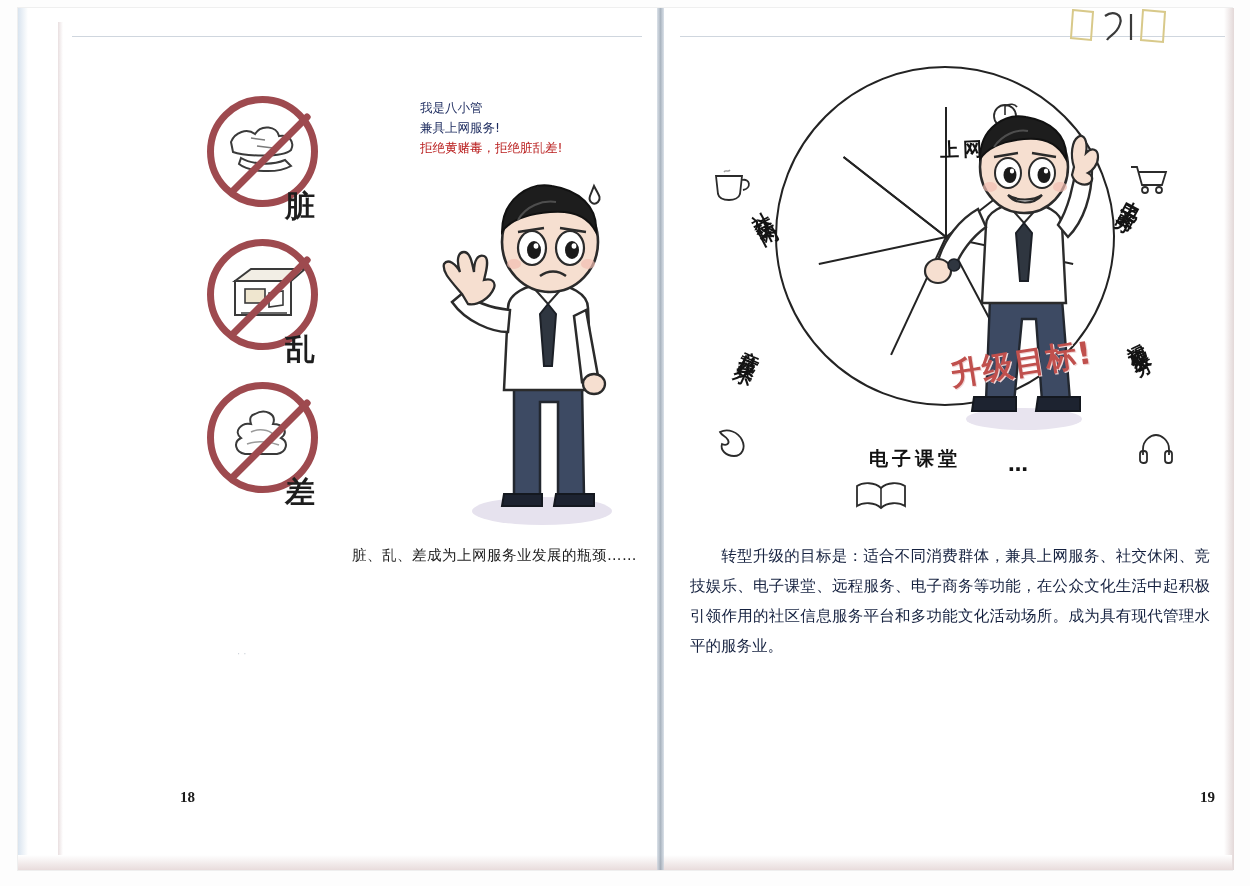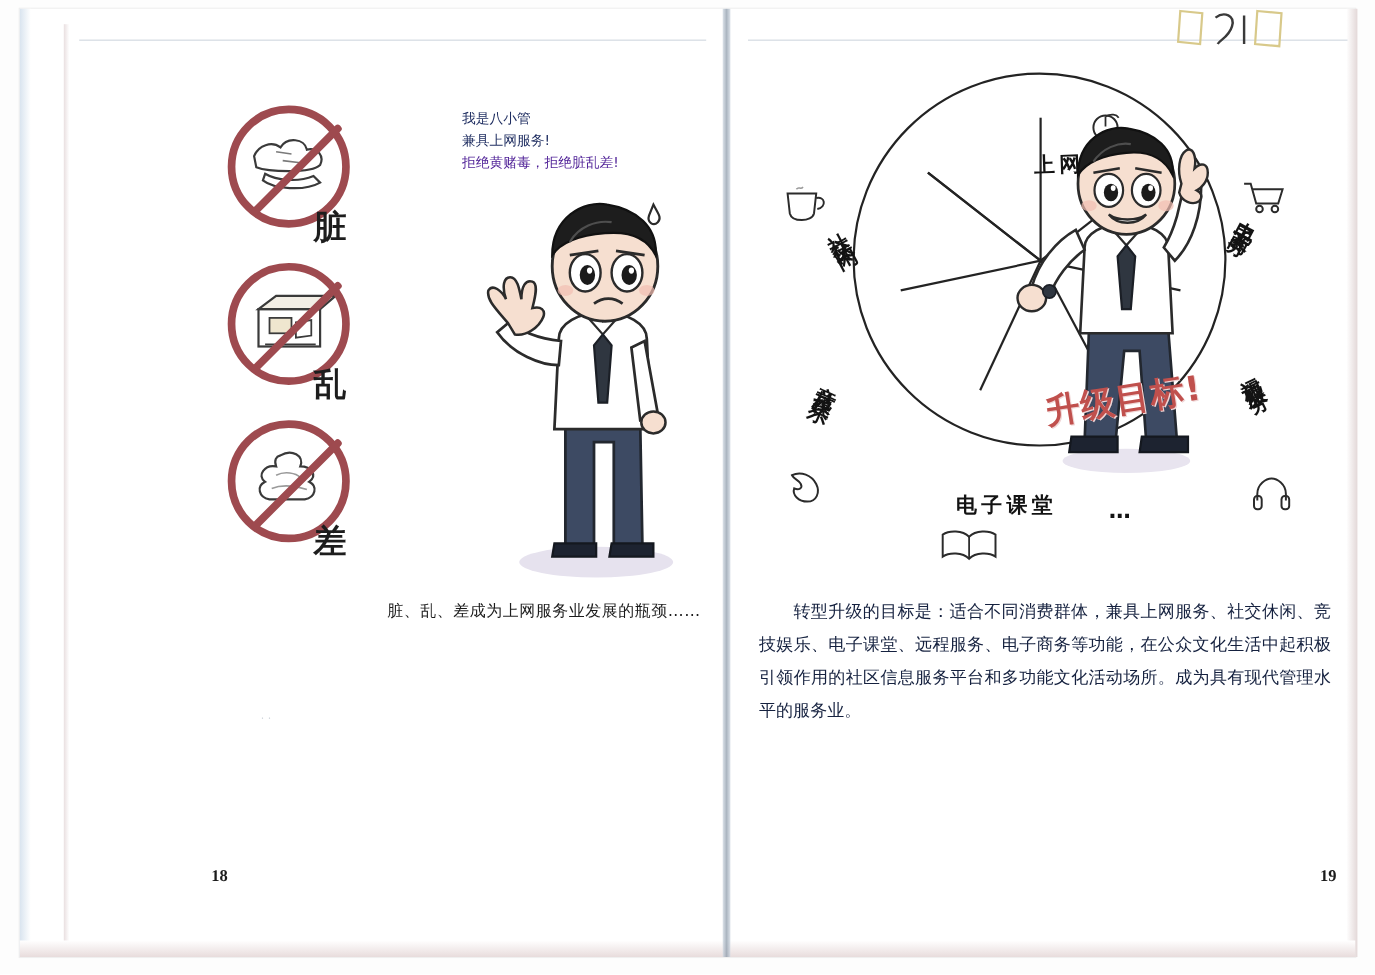--- a/index.html
+++ b/index.html
@@ -77,21 +77,21 @@
   .page-right { left: 672px; width: 553px; }
 
   .page-number {
     position: absolute;
     bottom: 20px;
     font-weight: bold;
     font-size: 15px;
     color: #1b1b1b;
     font-family: "Liberation Serif", serif;
   }
-  .page-left .page-number { left: 120px; margin-top: 20px; }
+  .page-left .page-number { left: 108px; margin-top: 20px; }
   .page-right .page-number { right: 10px; }
 
   
   .corner-mark {
     position: absolute;
     right: 75px; top: 6px;
     width: 110px; height: 40px;
   }
 
   
@@ -141,21 +141,21 @@
   .speech {
     position: absolute;
     left: 348px; top: 62px;
     width: 220px;
     font-size: 12.5px;
     font-weight: normal;
     line-height: 20px;
     color: #1b2a5e;
     font-family: "DejaVu Sans", sans-serif;
   }
-  .speech .red { color: #4c1d95; }
+  .speech .red { color: #b91c1c; }
 
   .mascot-left {
     position: absolute;
     left: 350px; top: 140px;
     width: 230px; height: 360px;
   }
 
   .caption-left {
     position: absolute;
     left: 135px; top: 510px;

